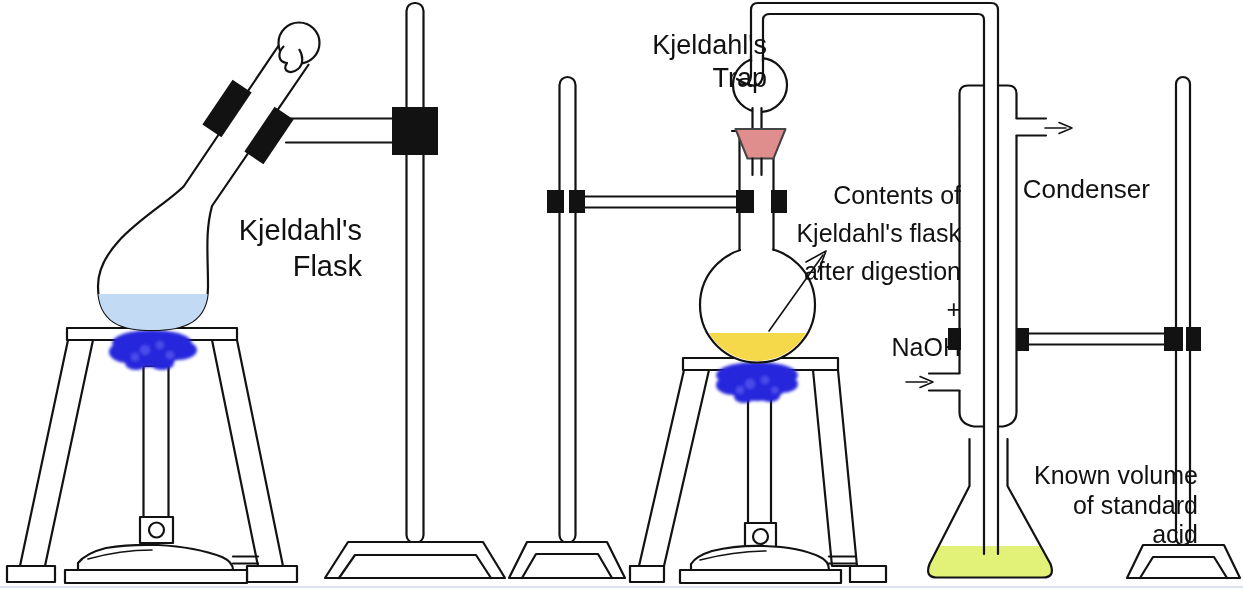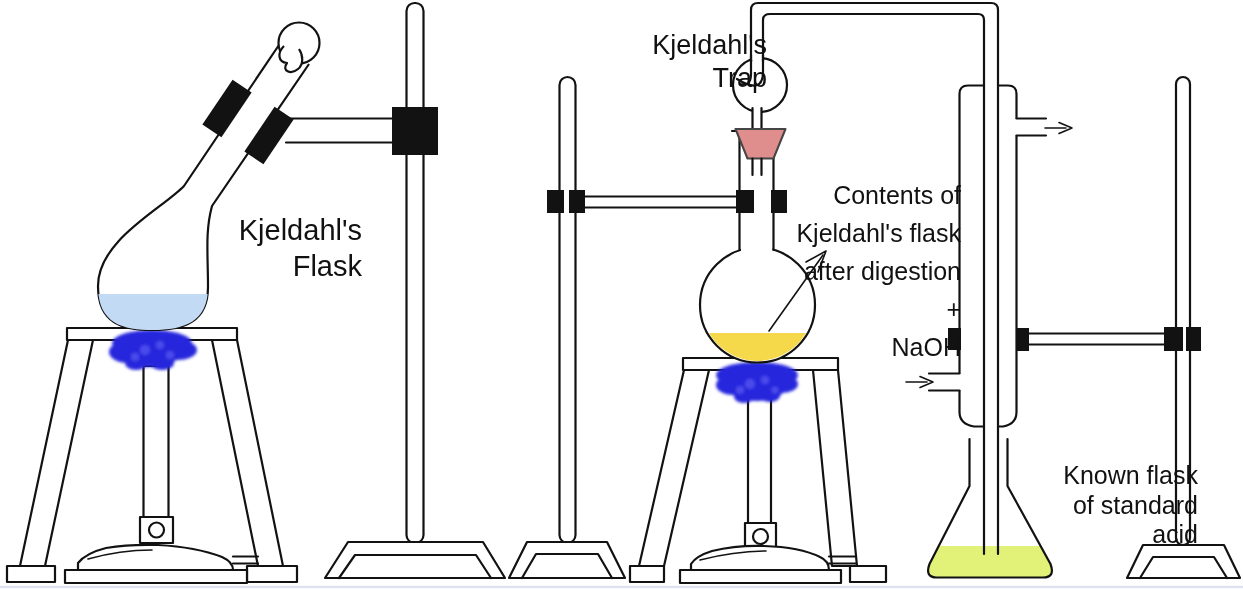--- a/index.html
+++ b/index.html
@@ -222,16 +222,17 @@
 
 <div class="lbl" id="lbl-flask">Kjeldahl's
 Flask</div>
 <div class="lbl" id="lbl-trap">Kjeldahl's
 Trap</div>
 <div class="lbl" id="lbl-contents">Contents of
 Kjeldahl's flask
 after digestion
 +
 NaOH</div>
-<div class="lbl" id="lbl-acid">Known flask
+<div class="lbl" id="lbl-condenser">Condenser</div>
+<div class="lbl" id="lbl-acid">Known volume
 of standard
 acid</div>
 </div>
 
 </body></html>

